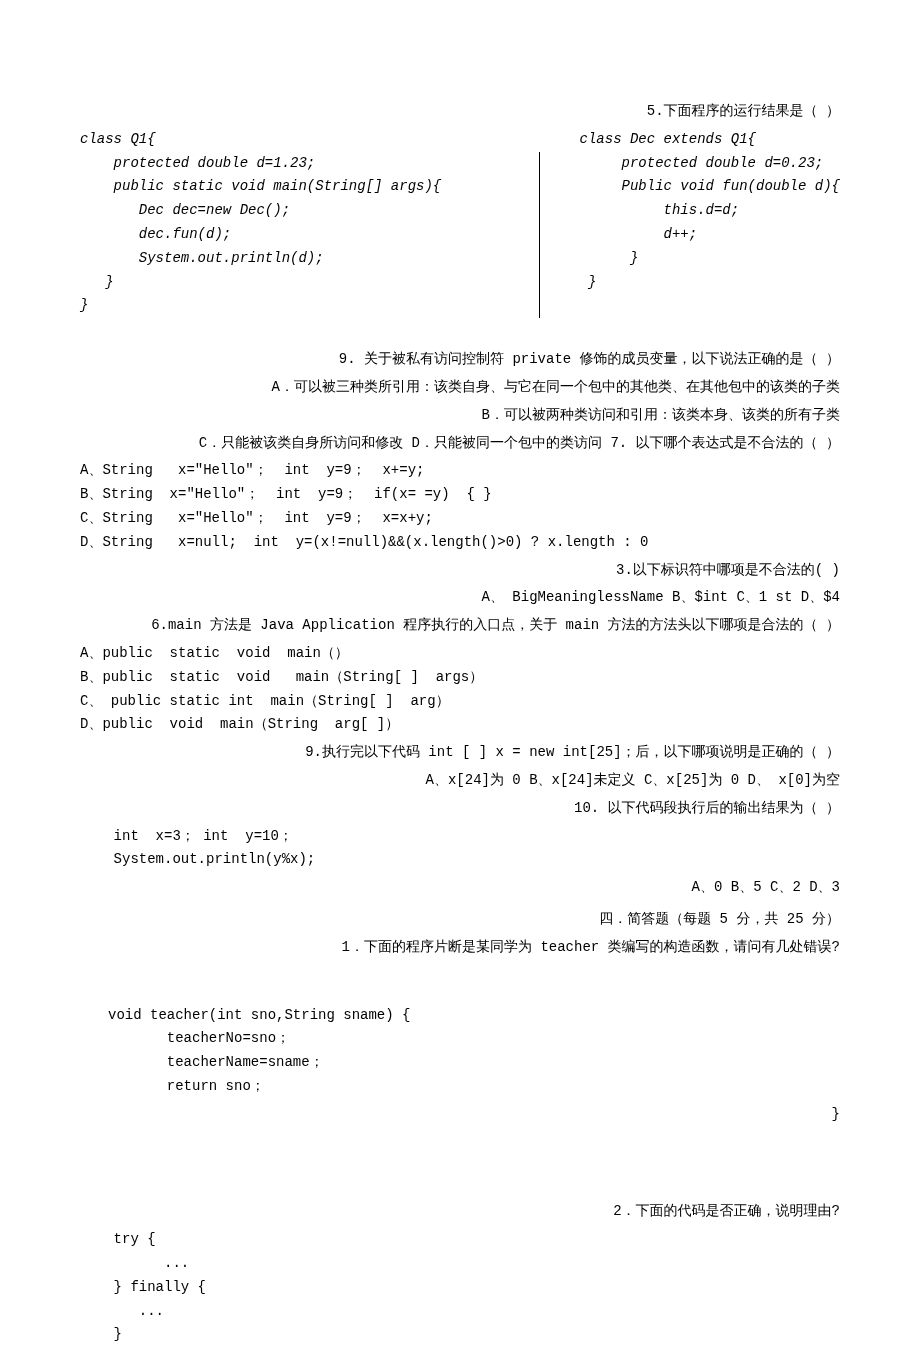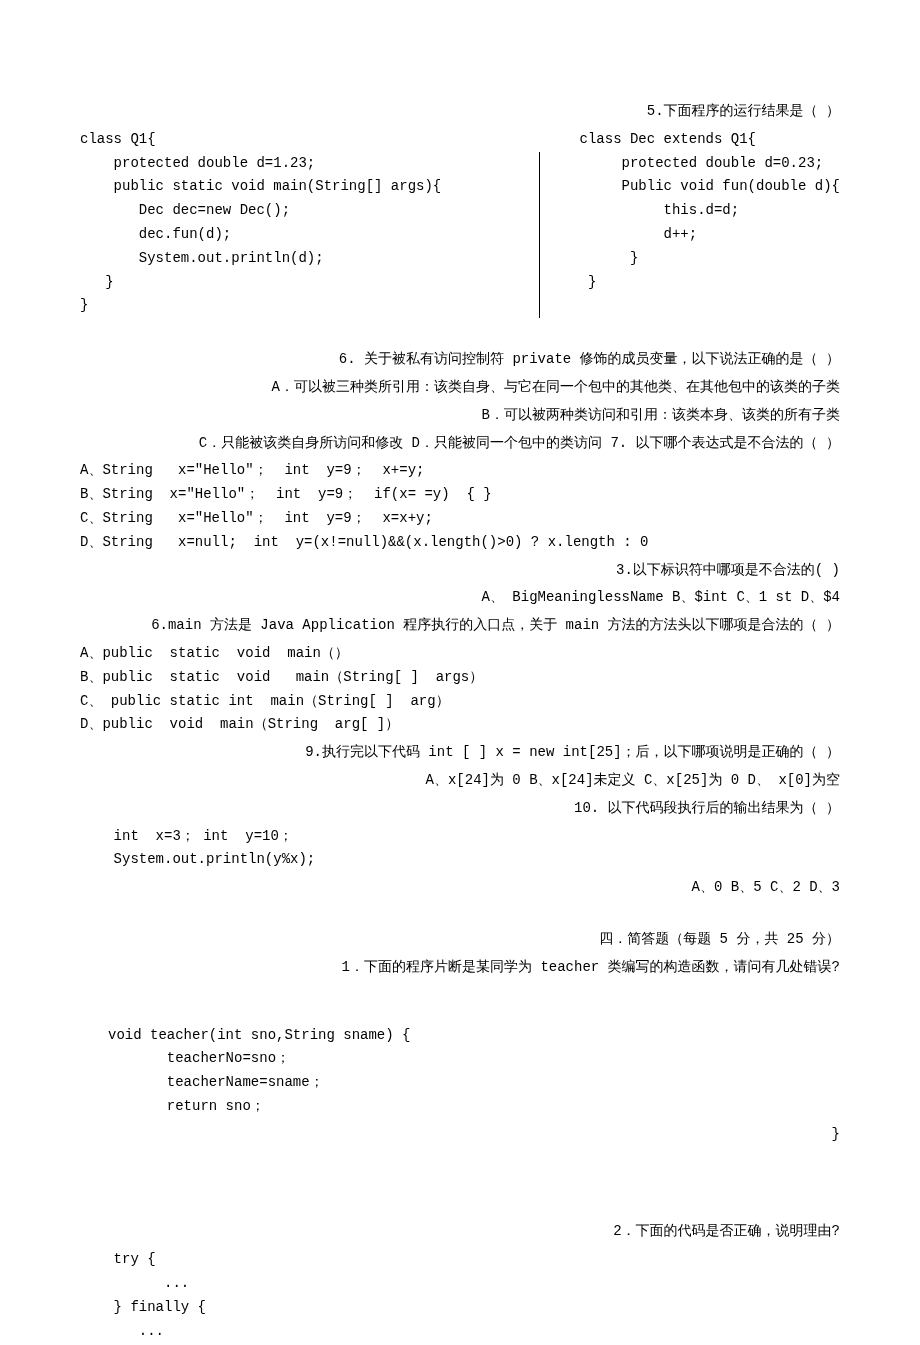--- a/index.html
+++ b/index.html
@@ -11,38 +11,39 @@
     padding: 100px 80px 60px 80px;
     width: 920px;
     box-sizing: border-box;
     background: #fff;
   }
   .mono { font-family: "Courier New", "SimSun", monospace; text-align: right; }
   .q5-codewrap {
     display: flex;
     gap: 40px;
     margin-bottom: 30px;
+    font-style: italic;
   }
   .q5-left { flex: 1; position: relative; }
   .q5-right { flex: 0 0 auto; position: relative; }
   .vdivider {
     width: 1px;
     background: #000;
     align-self: stretch;
     margin: 24px 0 0 0;
   }
   pre {
     margin: 0;
     white-space: pre;
     font-family: "Courier New", "SimSun", monospace;
     font-size: 14px;
     line-height: 1.7;
   }
   .block { margin-bottom: 4px; }
-  .section-title { margin-top: 28px; }
+  .section-title { margin-top: 8px; }
   .indent1 { padding-left: 28px; margin-top: 44px; }
   .spacer-lg { height: 70px; }
 </style>
 </head>
 <body>
 
 <div class="block mono">5.下面程序的运行结果是（    ）</div>
 <div class="q5-codewrap">
   <div class="q5-left">
     <pre>class Q1{
@@ -59,21 +60,21 @@
     <pre>class Dec extends Q1{
      protected double d=0.23;
      Public void fun(double d){
           this.d=d;
           d++;
       }
  }</pre>
   </div>
 </div>
 
-<div class="block mono">6. 关于被私有访问控制符 private 修饰的成员变量，以下说法正确的是（   ）</div>
+<div class="block mono">9. 关于被私有访问控制符 private 修饰的成员变量，以下说法正确的是（   ）</div>
 <div class="block mono">A．可以被三种类所引用：该类自身、与它在同一个包中的其他类、在其他包中的该类的子类</div>
 <div class="block mono">B．可以被两种类访问和引用：该类本身、该类的所有子类</div>
 <div class="block mono">C．只能被该类自身所访问和修改    D．只能被同一个包中的类访问 7. 以下哪个表达式是不合法的（      ）</div>
 <pre class="block">A、String   x="Hello"；  int  y=9；  x+=y;
 B、String  x="Hello"；  int  y=9；  if(x= =y)  { }
 C、String   x="Hello"；  int  y=9；  x=x+y;
 D、String   x=null;  int  y=(x!=null)&amp;&amp;(x.length()&gt;0) ? x.length : 0</pre>
 
 <div class="block mono">3.以下标识符中哪项是不合法的(     )</div>
 <div class="block mono">A、 BigMeaninglessName    B、$int    C、1 st    D、$4</div>

